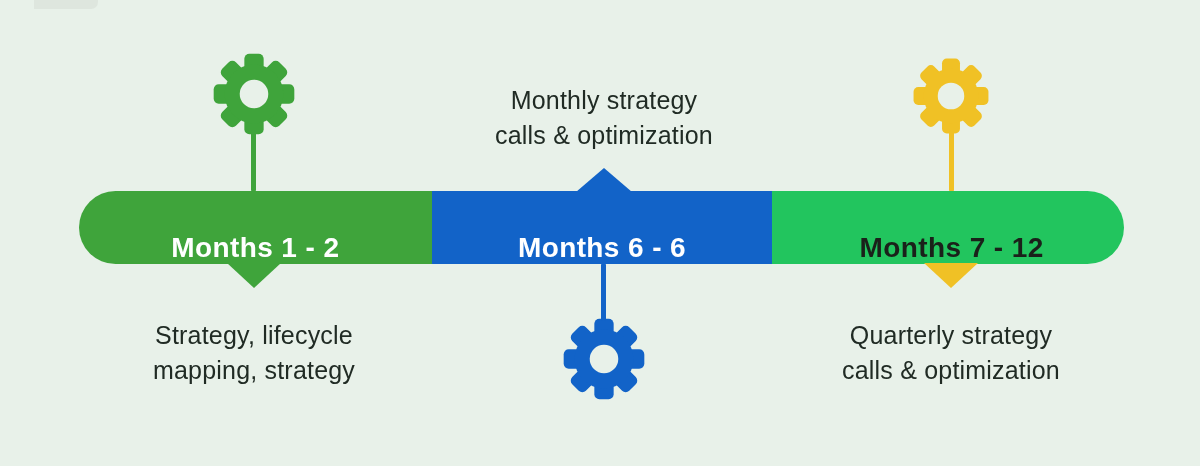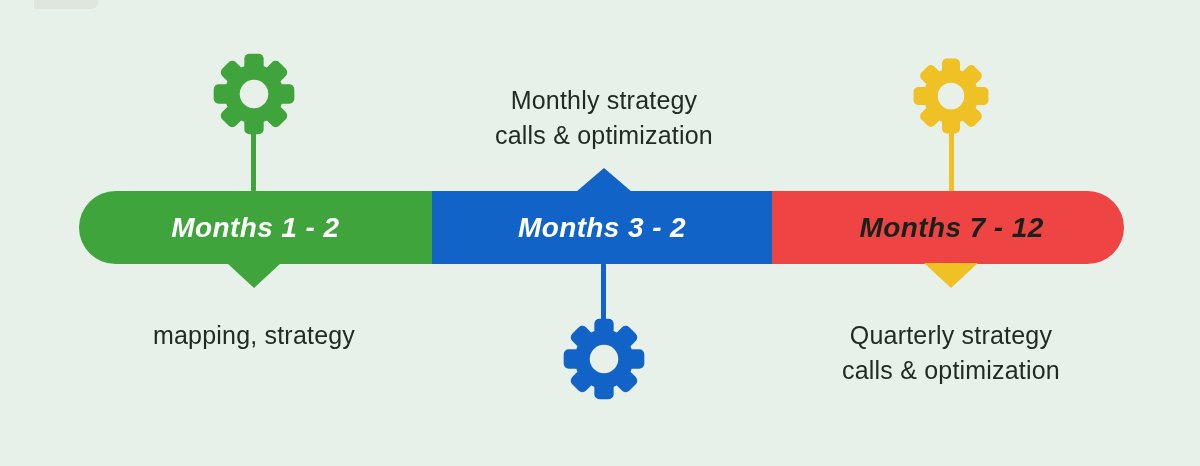--- a/index.html
+++ b/index.html
@@ -27,27 +27,26 @@
     position: absolute;
     left: 45px; top: 191px;
     width: 1045px; height: 73px;
     border-radius: 36.5px;
     overflow: hidden;
     display: flex;
   }
   .seg {
     height: 100%;
     display: flex;
-    align-items: center;
+    align-items: flex-end;
     justify-content: center;
-    font-style: italic;
   }
   .seg-green  { width: 355px; background: #3FA43B; }
   .seg-blue   { width: 343px; background: #1263C8; }
-  .seg-yellow { width: 347px; background: #ef4444; padding-left: 7px; }
+  .seg-yellow { width: 347px; background: #22c55e; padding-left: 7px; }
   .seg-label {
     font-size: 28px;
     font-weight: 700;
     letter-spacing: 0.4px;
     white-space: nowrap;
   }
   .seg-green  .seg-label { color: #FFFFFF; }
   .seg-blue   .seg-label { color: #FFFFFF; }
   .seg-yellow .seg-label { color: #1A211A; }
   
@@ -147,32 +146,33 @@
   <div class="note note-top-center">
     <div>Monthly strategy</div>
     <div>calls &amp; optimization</div>
   </div>
 
   <div class="bar">
     <div class="seg seg-green">
       <span class="seg-label">Months 1 - 2</span>
     </div>
     <div class="seg seg-blue">
-      <span class="seg-label">Months 3 - 2</span>
+      <span class="seg-label">Months 6 - 6</span>
     </div>
     <div class="seg seg-yellow">
       <span class="seg-label">Months 7 - 12</span>
     </div>
   </div>
 
   <div class="pointer pointer-down-green"></div>
   <div class="pointer pointer-up-blue"></div>
   <div class="pointer pointer-down-yellow"></div>
 
   <div class="note note-bottom-left">
+    <div>Strategy, lifecycle</div>
     <div>mapping, strategy</div>
   </div>
 
   <div class="note note-bottom-right">
     <div>Quarterly strategy</div>
     <div>calls &amp; optimization</div>
   </div>
 
 </div>
 

